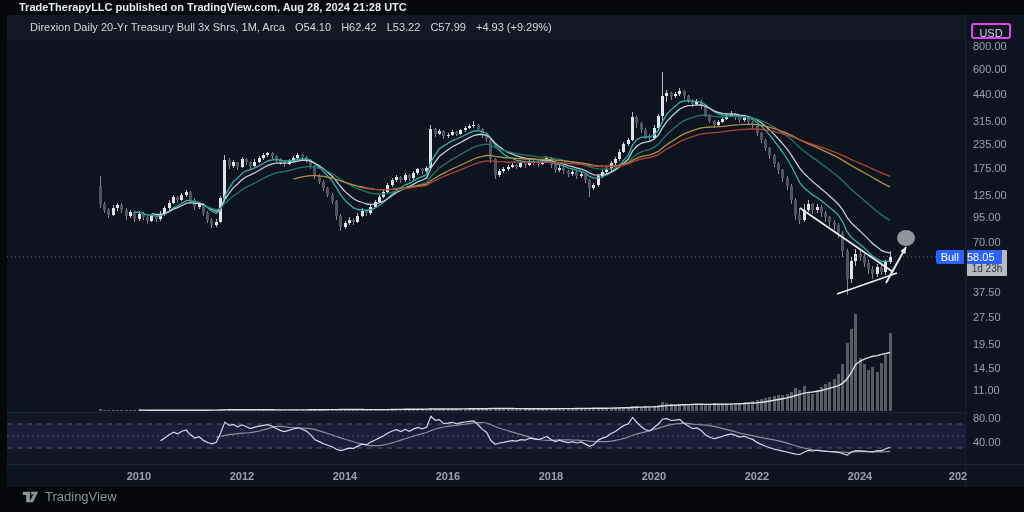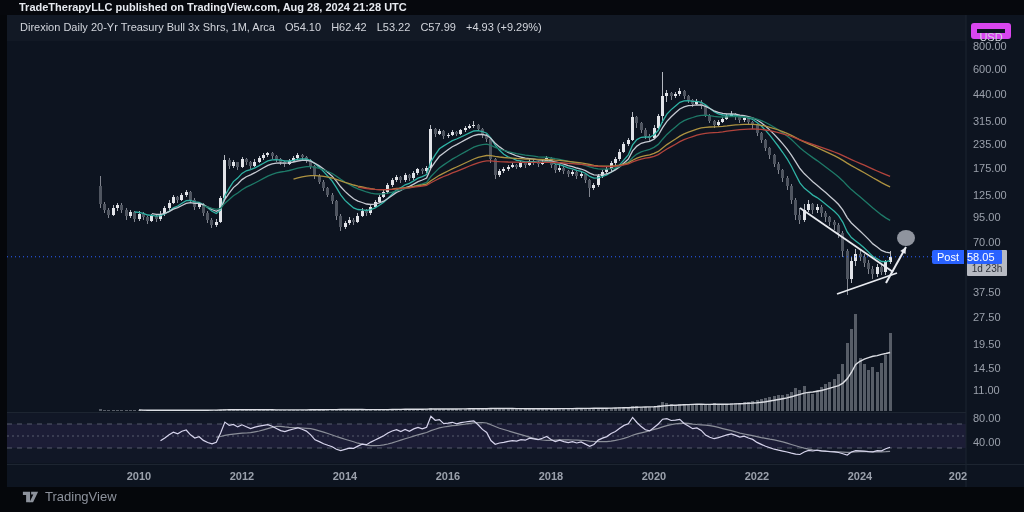--- a/index.html
+++ b/index.html
@@ -3,23 +3,23 @@
 <meta charset="utf-8">
 <style>
   html,body{margin:0;padding:0;background:#05070b;}
   body{width:1024px;height:512px;overflow:hidden;font-family:"Liberation Sans",sans-serif;}
   #stage{position:relative;width:1024px;height:512px;background:#05070b;}
   #plot{position:absolute;left:0;top:0;z-index:1;}
   #plot text{font-family:"Liberation Sans",sans-serif;font-size:11px;}
   .overlay{position:absolute;z-index:2;}
   #publish-bar{left:0;top:0;width:1024px;height:15px;background:#06080d;color:#e6e9ef;
     font-size:11px;font-weight:bold;line-height:15px;padding-left:19px;box-sizing:border-box;white-space:nowrap;}
-  #legend{left:20px;top:20px;height:14px;line-height:14px;font-size:11px;color:#d2d5dc;white-space:nowrap;}
+  #legend{left:30px;top:20px;height:14px;line-height:14px;font-size:11px;color:#d2d5dc;white-space:nowrap;}
   #legend span{margin-right:7px;}
-  #usd-chip{left:971px;top:23px;width:40px;height:16px;border:6px solid #d946ef;border-radius:3px;
+  #usd-chip{left:971px;top:23px;width:40px;height:16px;border:2px solid #d946ef;border-radius:3px;
     color:#d1d4dc;font-size:11px;line-height:16px;text-align:center;box-sizing:border-box;}
   #post-chip{top:250px;right:60px;height:14px;background:#2962ff;color:#ffffff;font-size:11px;
     line-height:14px;padding:0 5px;border-radius:2px 0 0 2px;}
   #price-chip{left:967px;top:250px;width:35px;height:14px;background:#2962ff;color:#ffffff;
     font-size:11px;line-height:14px;border-radius:1px;z-index:3;}
   #countdown-chip{left:967px;top:250px;width:40px;height:26px;background:#b7bac2;color:#2e323b;
     font-size:10px;line-height:38px;text-align:center;border-radius:1px;z-index:2;}
   #attribution{left:22px;top:489px;height:16px;color:#8d929c;font-size:13px;line-height:16px;
     display:flex;align-items:center;gap:6px;text-align:right;}
   #attribution svg{display:block;}
@@ -667,21 +667,21 @@
     <span>Direxion Daily 20-Yr Treasury Bull 3x Shrs, 1M, Arca</span>
     <span>O54.10</span>
     <span>H62.42</span>
     <span>L53.22</span>
     <span>C57.99</span>
     <span>+4.93 (+9.29%)</span>
   </div>
 
   <div id="usd-chip" class="overlay">USD</div>
 
-  <div id="post-chip" class="overlay" style="top: 249.768px;">Post</div>
+  <div id="post-chip" class="overlay" style="top: 249.768px;">Bull</div>
   <div id="countdown-chip" class="overlay" style="top: 249.768px;">1d 23h</div>
   <div id="price-chip" class="overlay" style="top: 249.768px;">58.05</div>
 
   <div id="attribution" class="overlay">
     <svg width="17" height="14" viewBox="0 0 19 15">
       <path d="M1 1.5h8v12H4.6V5.3H1z" fill="#8d929c"></path>
       <path d="M10.2 1.5H18l-5.6 12h-4l4.2-8.7h-2.4z" fill="#8d929c"></path>
     </svg>
     <span>TradingView</span>
   </div>

